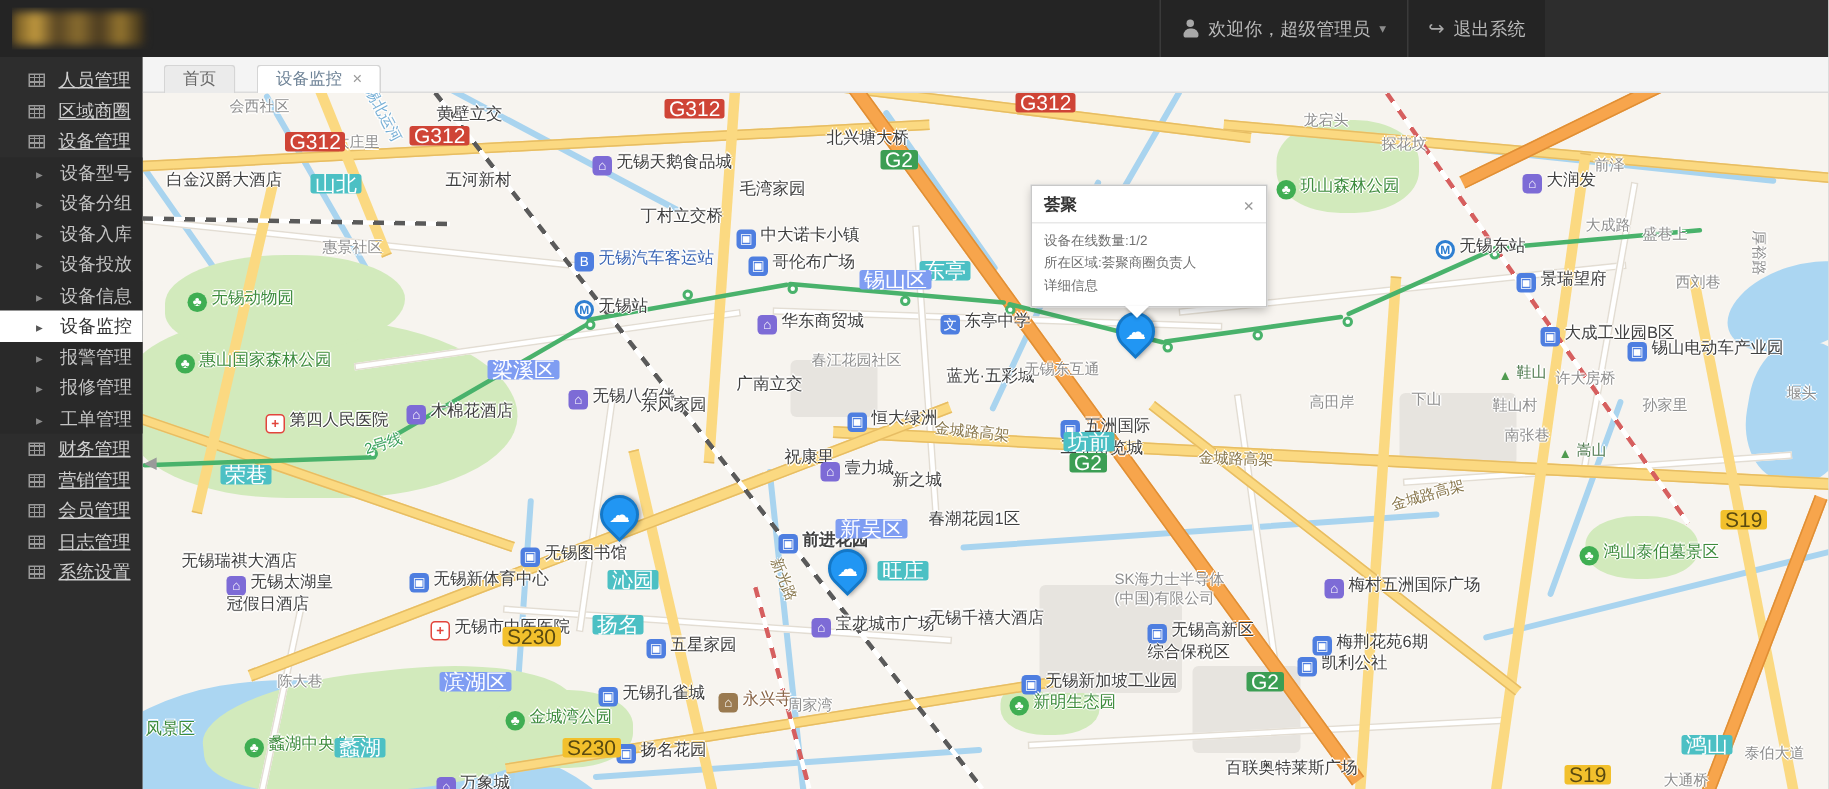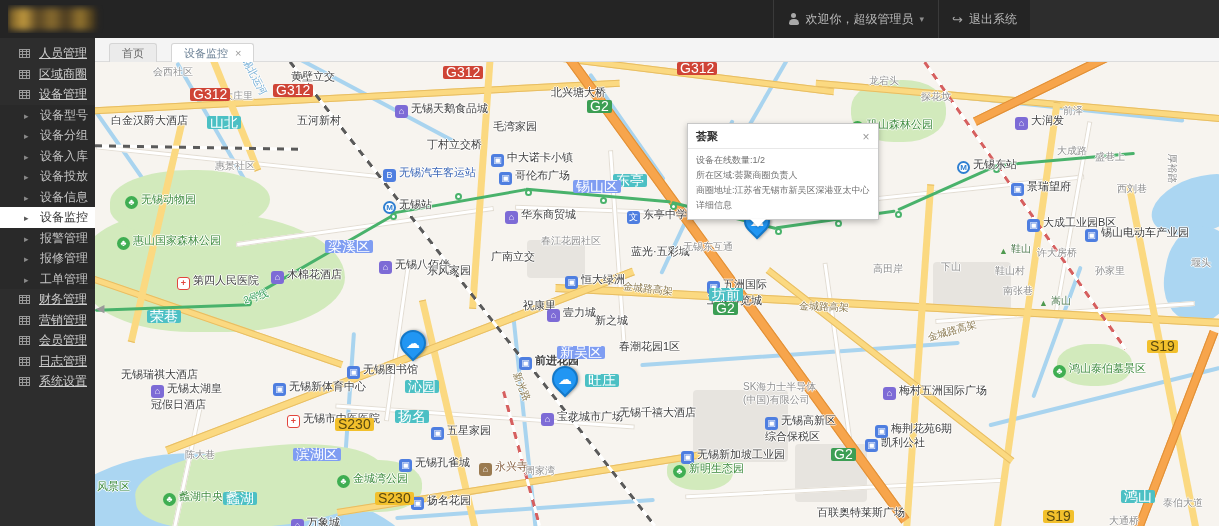--- a/index.html
+++ b/index.html
@@ -158,21 +158,20 @@
 
       <div class="popup">
         <div class="popup-hd">
           <span class="popup-title">荟聚</span>
           <span class="popup-close">×</span>
         </div>
         <div class="popup-body">
           <div id="popup-lines">
               <div class="popup-line">设备在线数量:1/2</div>
               <div class="popup-line">所在区域:荟聚商圈负责人</div>
-              <div class="popup-line">商圈地址:江苏省无锡市新吴区深港亚太中心</div>
             </div>
           <div class="popup-detail">详细信息</div>
         </div>
         <div class="popup-arrow"></div>
       </div>
 
     <div class="shape water-shape" style="position: absolute; left: -60px; top: 390px; width: 300px; height: 200px; transform: rotate(-10deg); border-radius: 45% 60% 40% 50%;"></div>
         <div class="shape water-shape" style="position: absolute; left: 60px; top: 430px; width: 260px; height: 140px; transform: rotate(8deg); border-radius: 50% 40% 55% 45%;"></div>
         <div class="shape water-shape" style="position: absolute; left: 1055px; top: 115px; width: 100px; height: 55px; transform: rotate(-18deg); border-radius: 50%;"></div>
         <div class="shape water-shape" style="position: absolute; left: 1070px; top: 165px; width: 70px; height: 95px; transform: rotate(10deg); border-radius: 45%;"></div>

